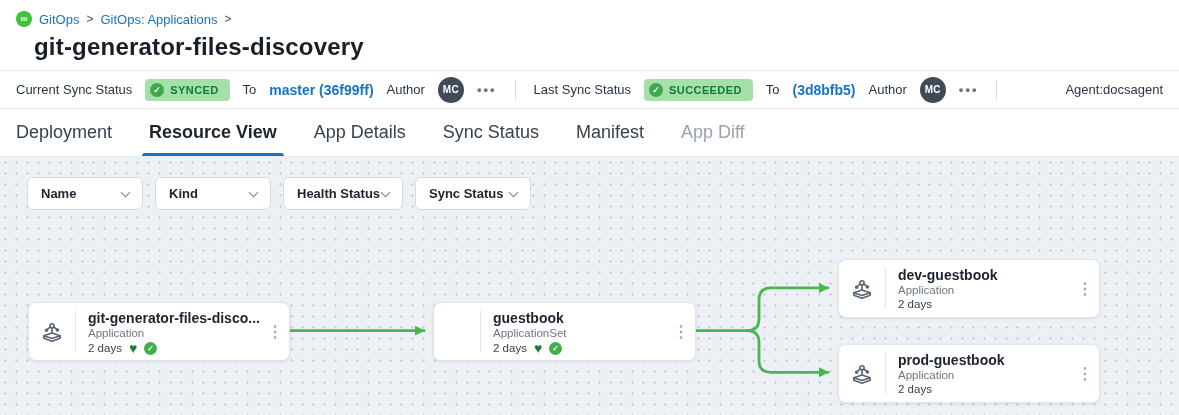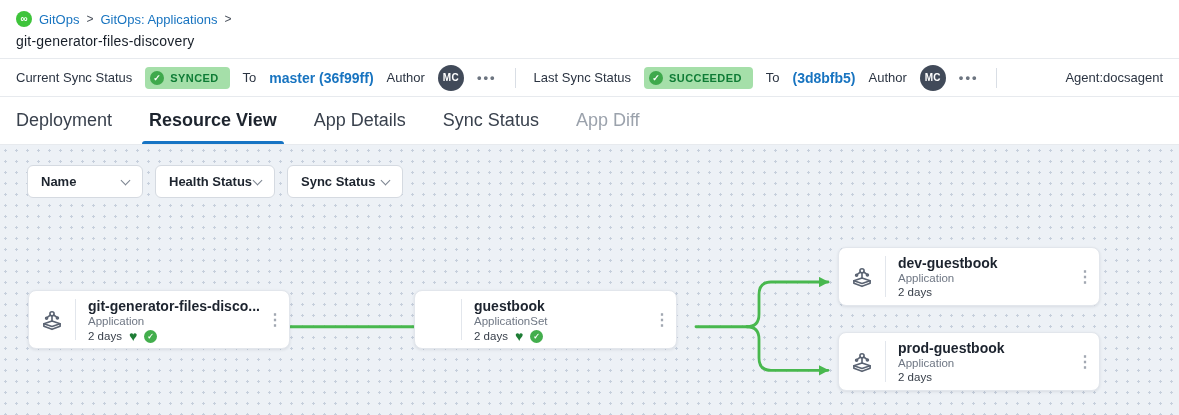--- a/index.html
+++ b/index.html
@@ -14,21 +14,21 @@
   
   .header { padding:11px 16px 9px; }
   .breadcrumb { display:flex; align-items:center; gap:7px; font-size:13px; }
   .crumb-logo {
     width:16px; height:16px; border-radius:50%; background:#3ec43b; color:#fff;
     display:inline-flex; align-items:center; justify-content:center;
     font-size:10px; font-weight:700; line-height:1;
   }
   .crumb-link { color:var(--link); cursor:pointer; }
   .crumb-sep { color:#4a515c; font-size:12px; }
-  .page-title { margin:6px 0 0; font-size:14px; font-weight:400; color:#181f29; letter-spacing:.2px; }
+  .page-title { margin:6px 18px 0; font-size:24px; font-weight:700; color:#181f29; letter-spacing:.2px; }
 
   
   .statusbar {
     height:39px; flex:0 0 39px;
     border-top:1px solid #e7eaee; border-bottom:1px solid #e7eaee;
     display:flex; align-items:center; padding:4px 16px; gap:13px;
     font-size:13px; color:#2b3442; background:#fff; white-space:nowrap;
   }
   .badge {
     display:inline-flex; align-items:center; gap:6px;
@@ -150,28 +150,33 @@
       <span>Agent:</span>
       <span>docsagent</span>
     </span>
   </div>
 
   <div class="tabs">
     <span class="tab">Deployment</span>
     <span class="tab active">Resource View</span>
     <span class="tab">App Details</span>
     <span class="tab">Sync Status</span>
+    <span class="tab">Manifest</span>
     <span class="tab disabled">App Diff</span>
   </div>
 
   <div class="graph">
 
     <div class="filters">
       <div class="filter">
         <span>Name</span>
+        <span class="chevron"></span>
+      </div>
+      <div class="filter">
+        <span>Kind</span>
         <span class="chevron"></span>
       </div>
       <div class="filter wide">
         <span>Health Status</span>
         <span class="chevron"></span>
       </div>
       <div class="filter">
         <span>Sync Status</span>
         <span class="chevron"></span>
       </div>
@@ -209,21 +214,21 @@
         <div class="node-kind">Application</div>
         <div class="node-age-row">
           <span>2 days</span>
           <span class="heart">♥</span>
           <span class="chk node-chk">✓</span>
         </div>
       </div>
       <div class="node-menu">⋮</div>
     </div>
 
-    <div class="node" style="left:414px; top:145px; width:263px;">
+    <div class="node" style="left:433px; top:145px; width:263px;">
       <div class="node-icon-col"></div>
       <div class="node-sep"></div>
       <div class="node-body">
         <div class="node-title">guestbook</div>
         <div class="node-kind">ApplicationSet</div>
         <div class="node-age-row">
           <span>2 days</span>
           <span class="heart">♥</span>
           <span class="chk node-chk">✓</span>
         </div>

